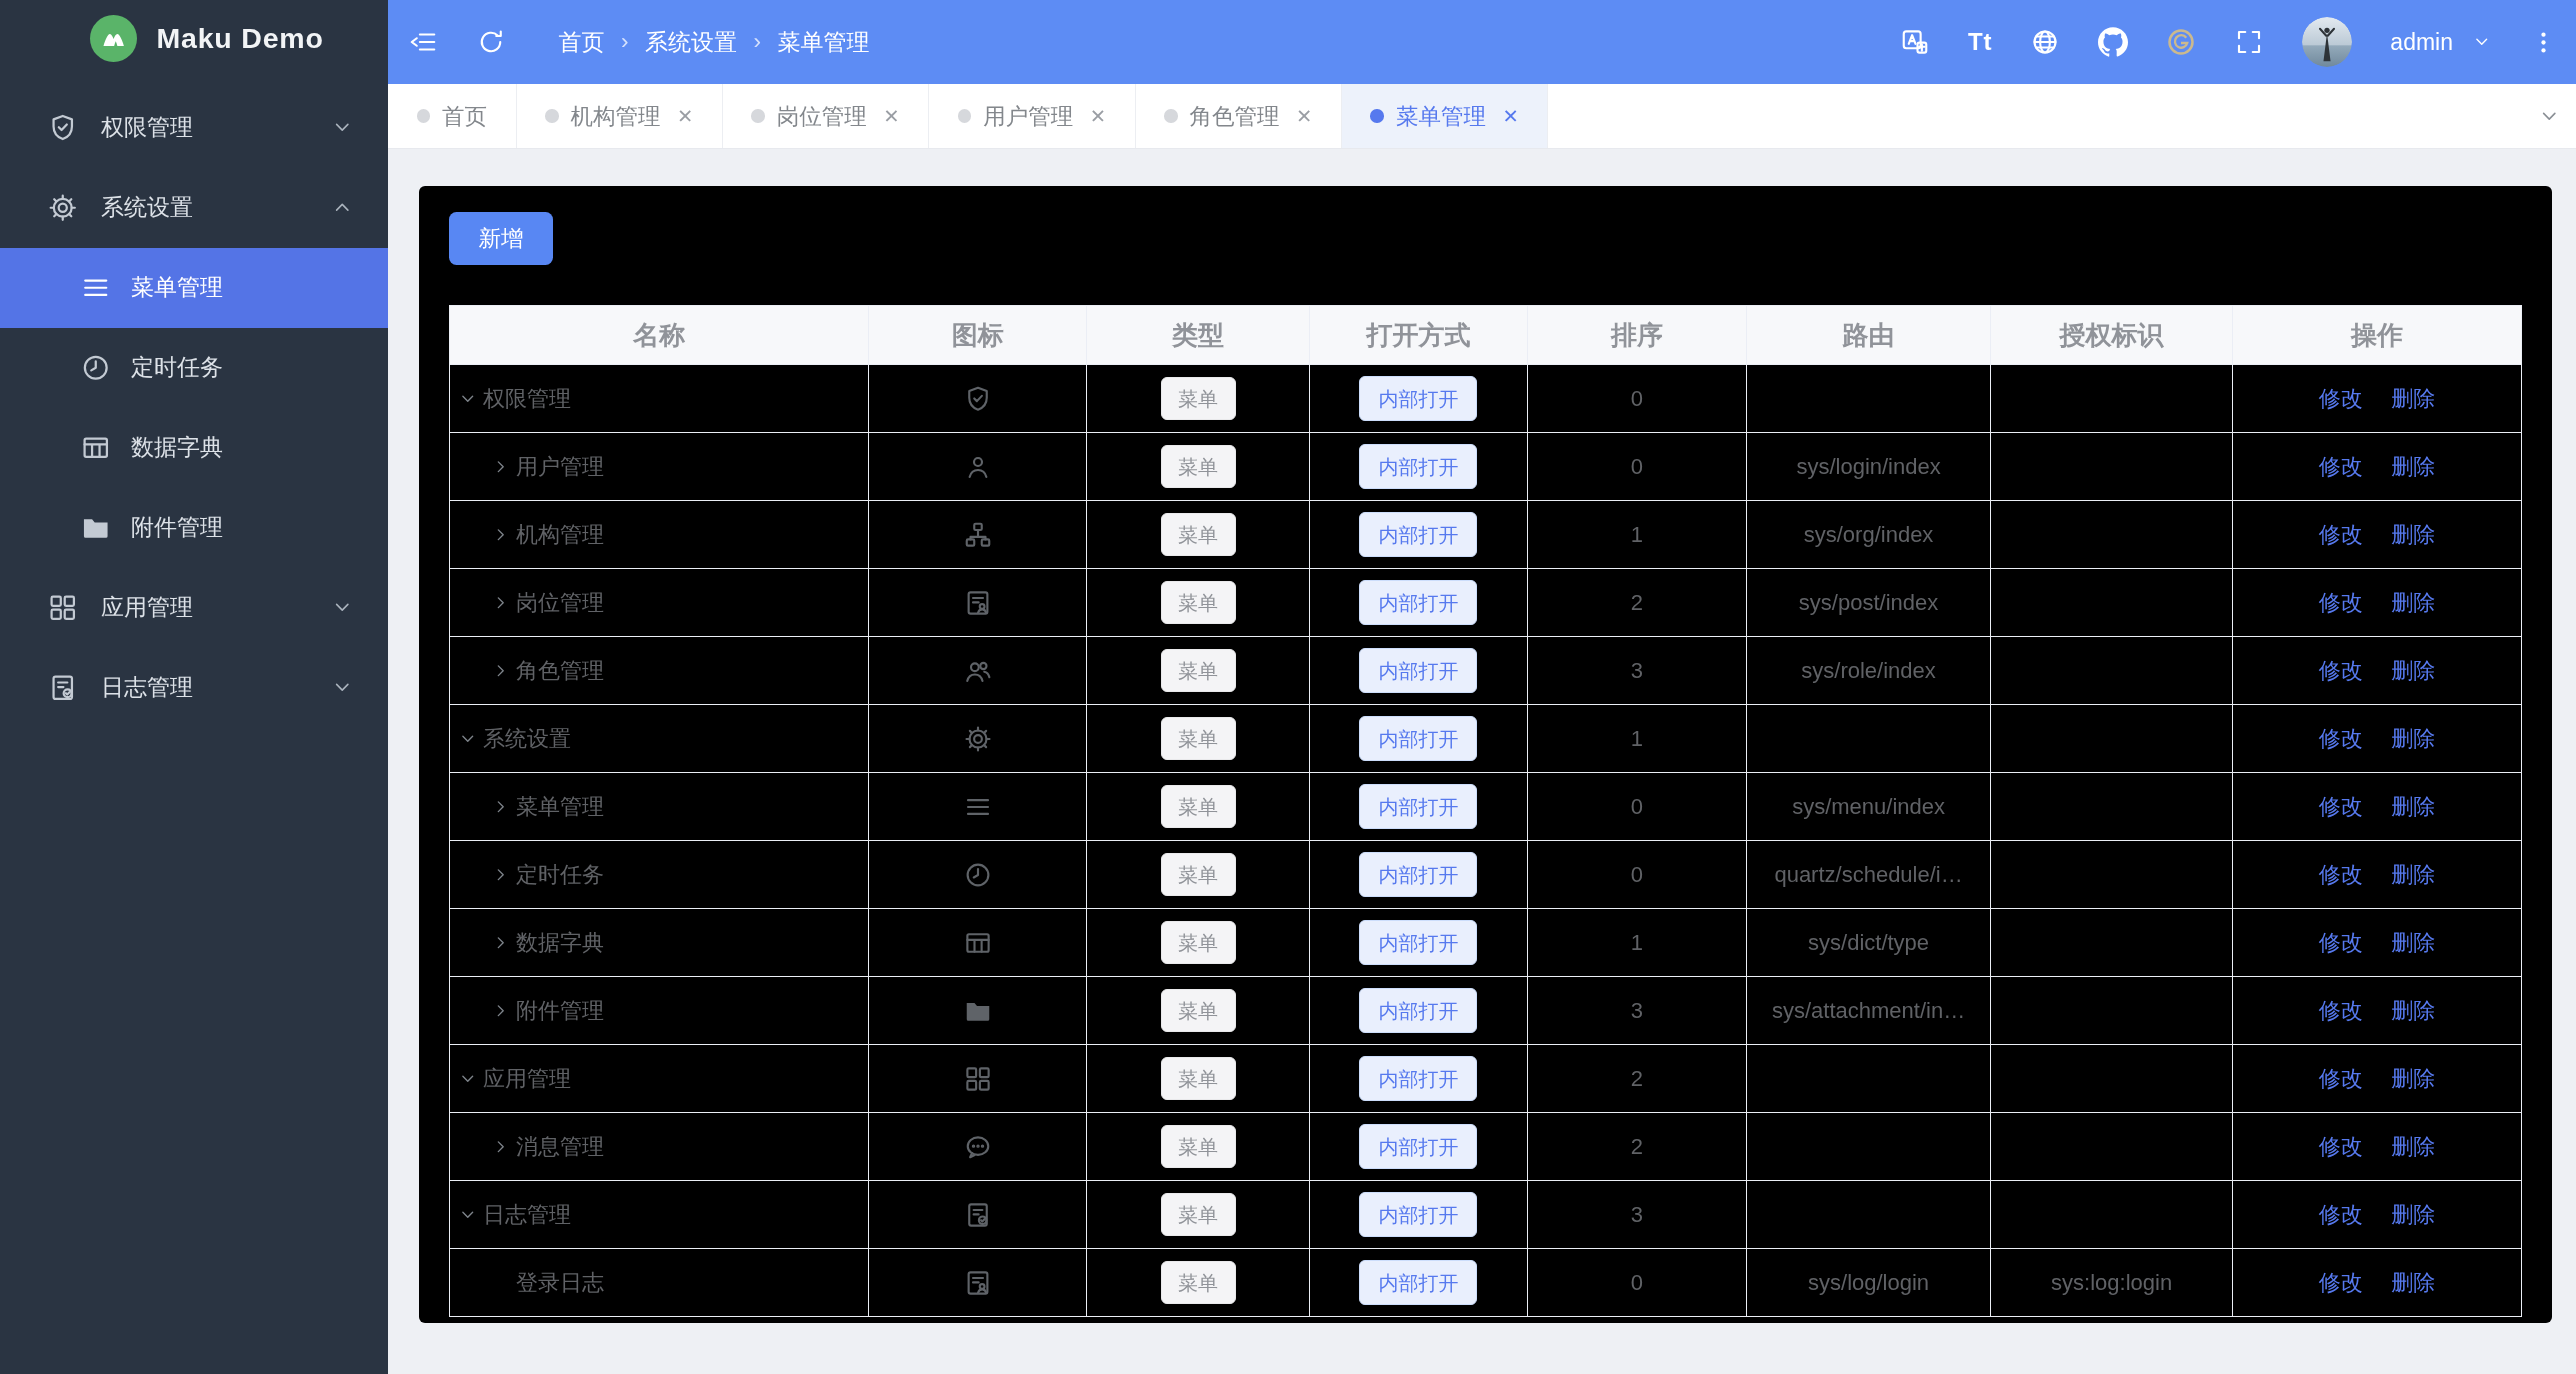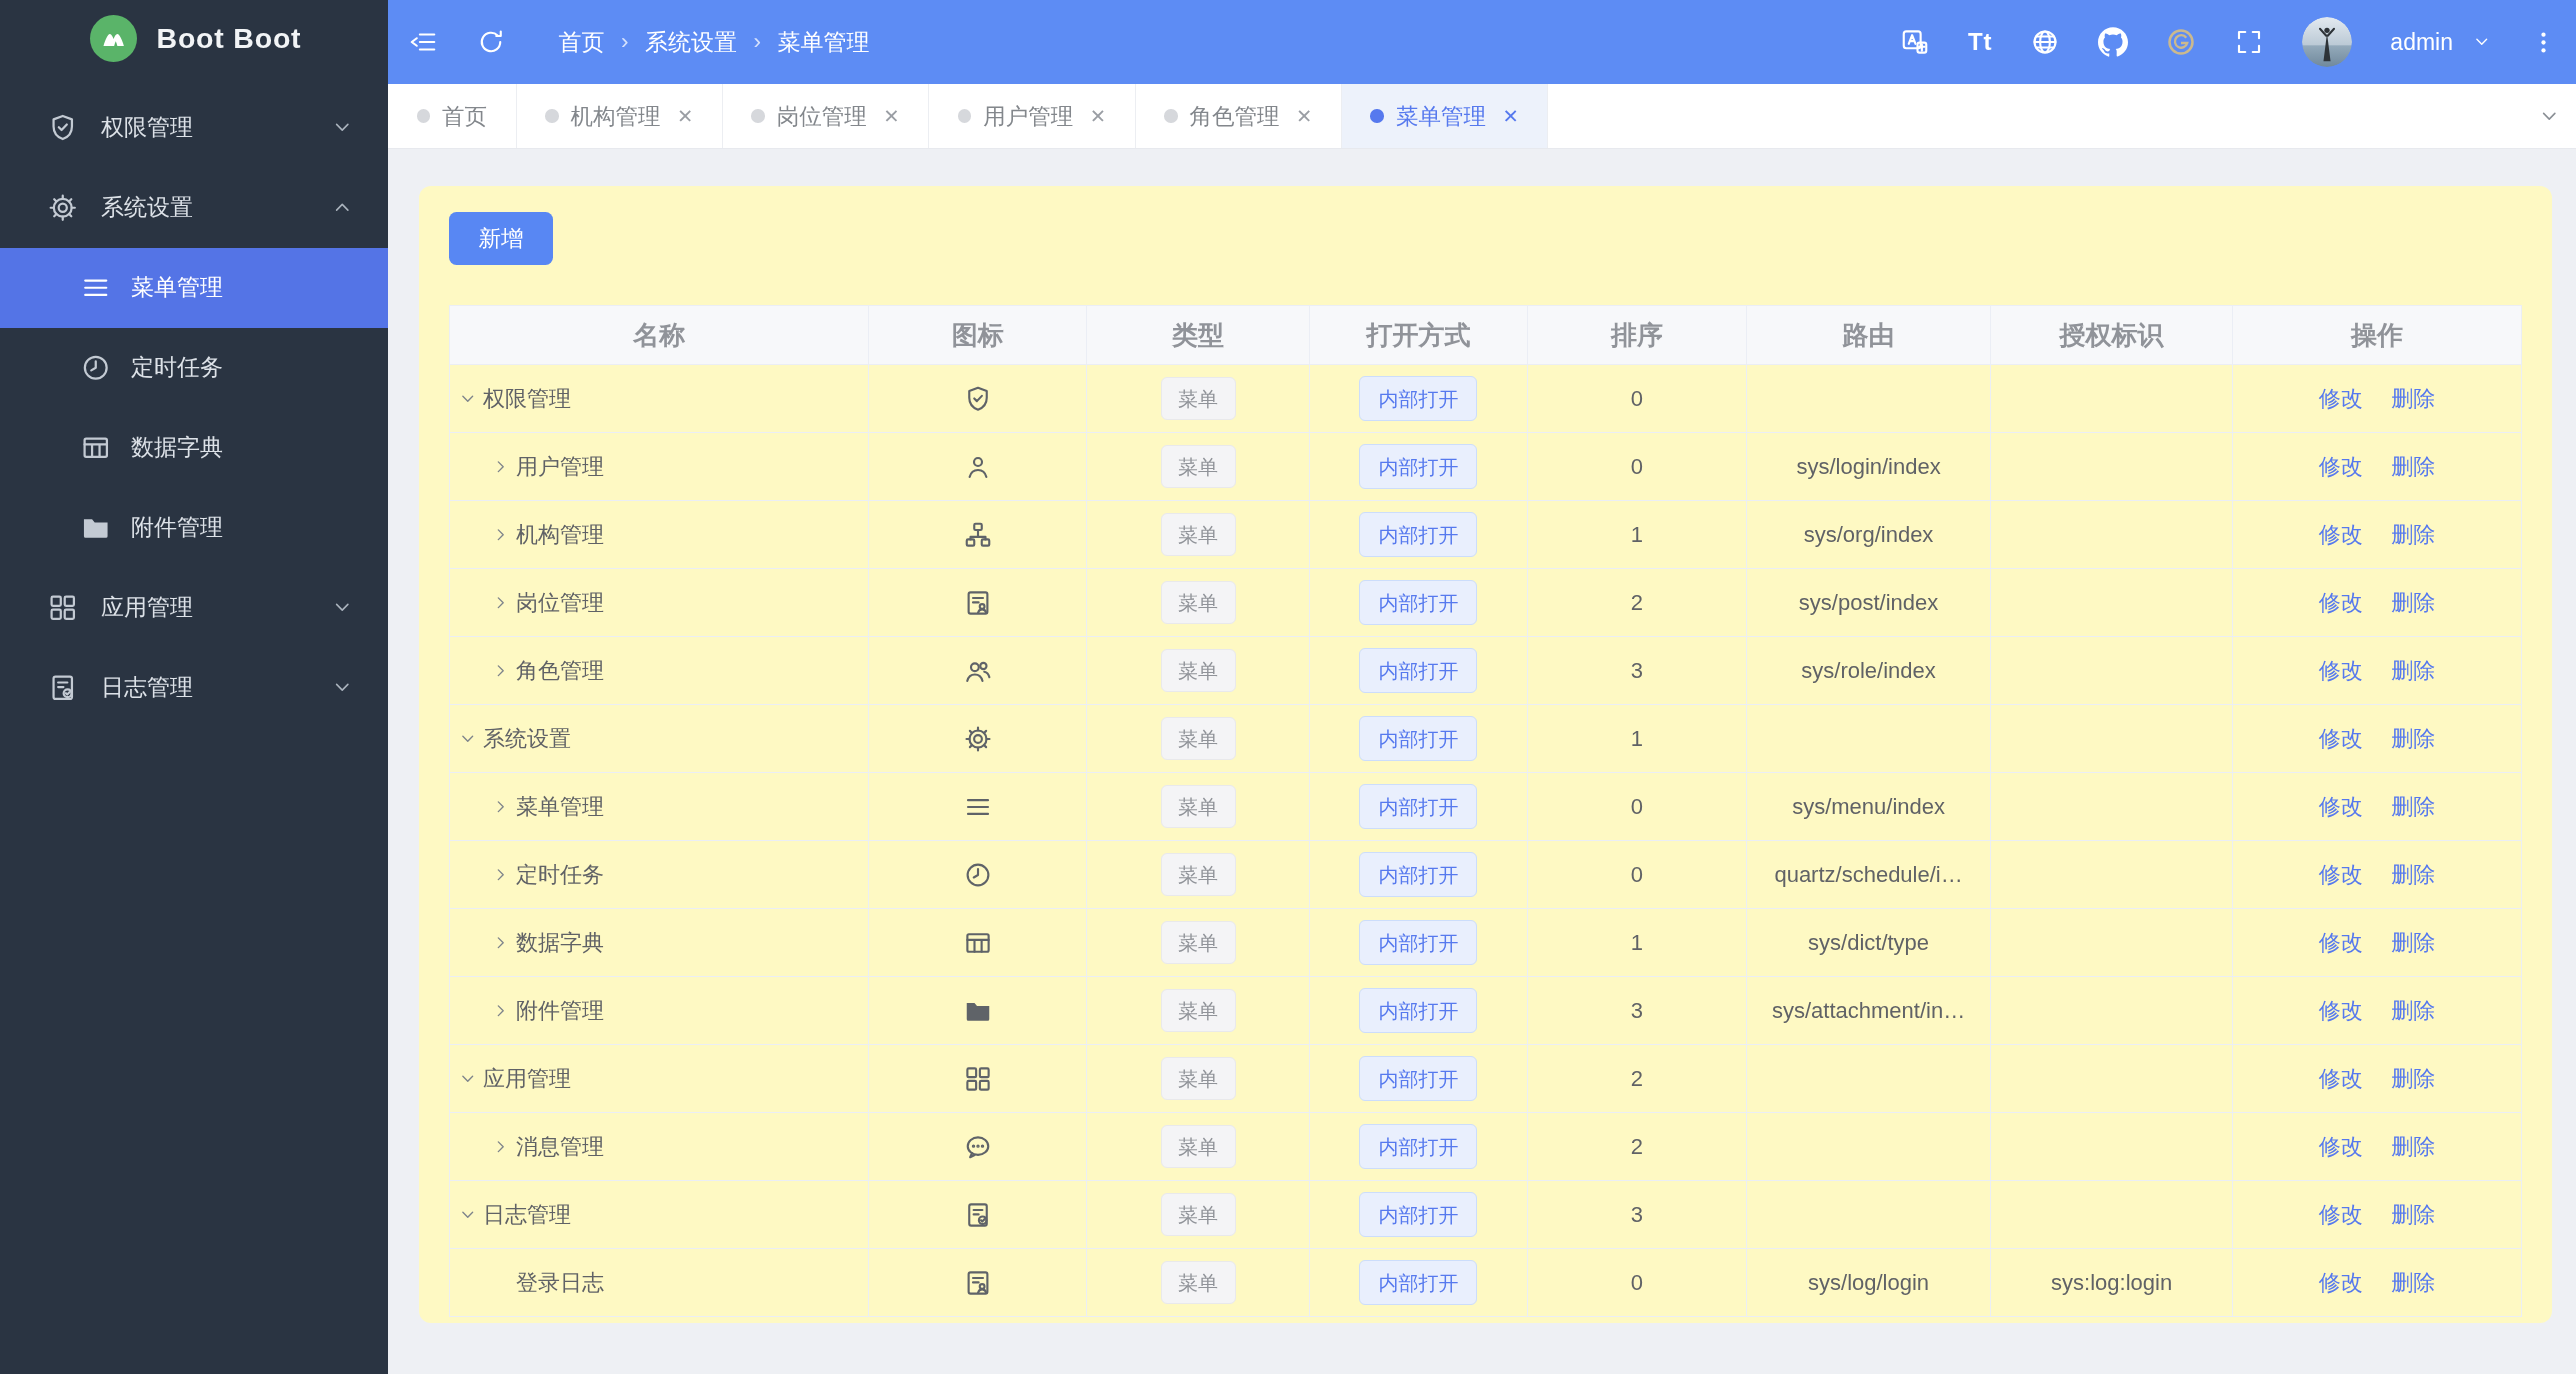--- a/index.html
+++ b/index.html
@@ -53,21 +53,21 @@
   .tab .dot { width:13.5px; height:13.5px; border-radius:50%; background:#d6d8dc; flex:0 0 13.5px; }
   .tab .close { font-size:19.5px; color:#9a9ea4; margin-left:4.5px; cursor:pointer; }
   .tab.active { background:#edf2fb; color:#5679ee; }
   .tab.active .dot { background:#5679ee; }
   .tab.active .close { color:#5679ee; }
   .tab-more { margin-left:auto; width:53px; display:flex; align-items:center; justify-content:center; color:#8a8f95; cursor:pointer; }
   .tab-more svg { width:22.5px; height:22.5px; }
 
   
   .content { flex:1; padding:37px 24px 0 31px; background:#eef0f4; }
-  .card { background:#fef9c3; border-radius:12px; height:1137px; padding:26px 30px; overflow:hidden; }
+  .card { background:#000000; border-radius:6px; height:1137px; padding:26px 30px; overflow:hidden; }
   .btn-add { display:inline-block; min-width:104px; height:53px; padding:0 25.5px; background:#5887f3; color:#fff; border:none; border-radius:7.5px; font-size:22.5px; font-family:inherit; cursor:pointer; margin-bottom:40px; }
 
   table.grid { width:100%; border-collapse:collapse; table-layout:fixed; }
   table.grid th, table.grid td { border:0.8px solid #ebeef5; }
   table.grid th { height:59px; background:#f7f8fa; color:#909399; font-size:26px; font-weight:700; text-align:center; }
   table.grid td { height:68px; font-size:22px; color:#606266; text-align:center; padding:0 7.5px; overflow:hidden; white-space:nowrap; }
   td.name-cell { text-align:left; padding-left:22.5px; }
   .tree { display:flex; align-items:center; }
   .tree .ind { display:inline-block; width:33px; flex:0 0 33px; }
   .tree .arrow { display:inline-flex; width:25.5px; flex:0 0 25.5px; color:#7e848b; cursor:pointer; }
@@ -85,21 +85,21 @@
 
 <div class="app">
 
   <aside class="sidebar">
     <div class="logo">
       <span class="logo-badge">
         <svg viewBox="0 0 24 24">
             <path fill="#ffffff" d="M3.6 17.5C5 12.6 7 8 8.7 8c1.3 0 2.3 2.2 2.9 4 .8-2 1.9-4 3.1-4 1.7 0 3.8 4.6 5.2 9.5h-5.2c-.4-1.5-.9-2.9-1.3-3.8-.4.9-.9 2.3-1.3 3.8z"></path>
           </svg>
       </span>
-      <span class="logo-text">Boot Boot</span>
+      <span class="logo-text">Maku Demo</span>
     </div>
     <nav class="menu" id="menu">
         <div class="menu-item level0">
           <span class="mi">
             <svg viewBox="0 0 24 24" fill="none" stroke="currentColor" stroke-width="1.7" stroke-linecap="round" stroke-linejoin="round">
               <path d="M12 3l7 2.6v5.4c0 4.6-3 8.1-7 9.6-4-1.5-7-5-7-9.6V5.6z"></path>
               <path d="M9 11.6l2.1 2.1 4-4.2"></path>
             </svg>
           </span>
           <span>权限管理</span>

